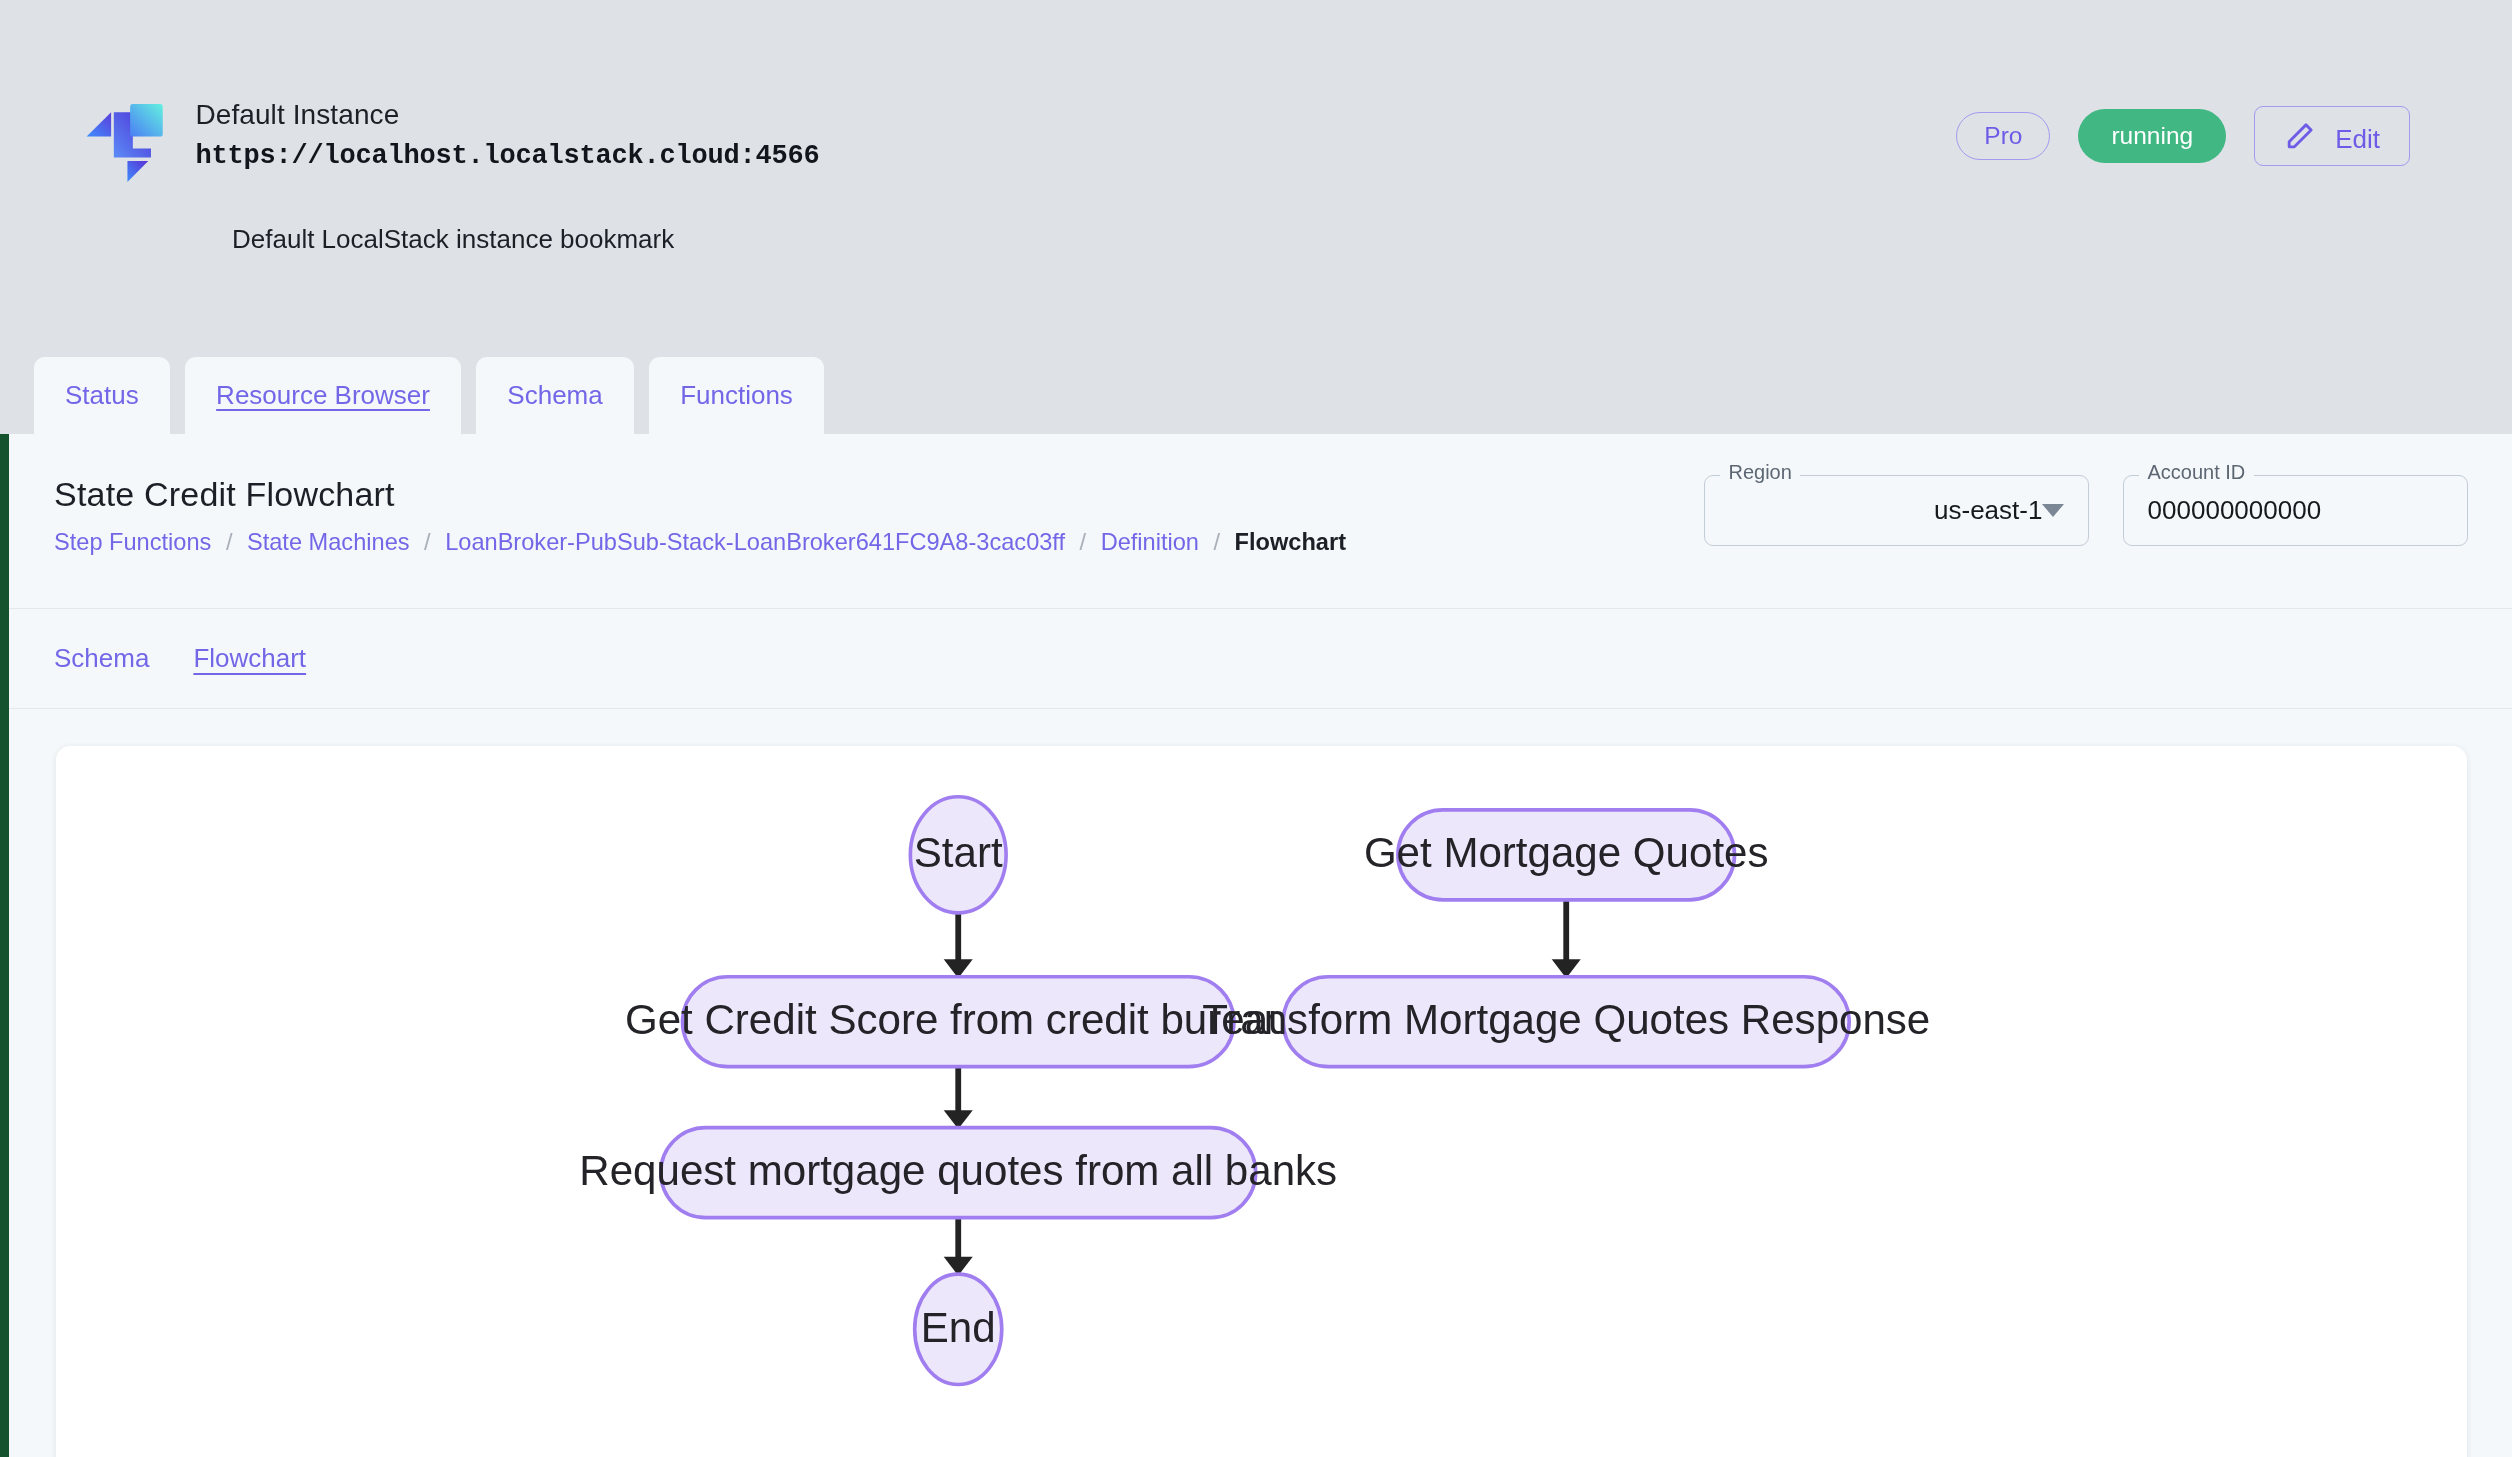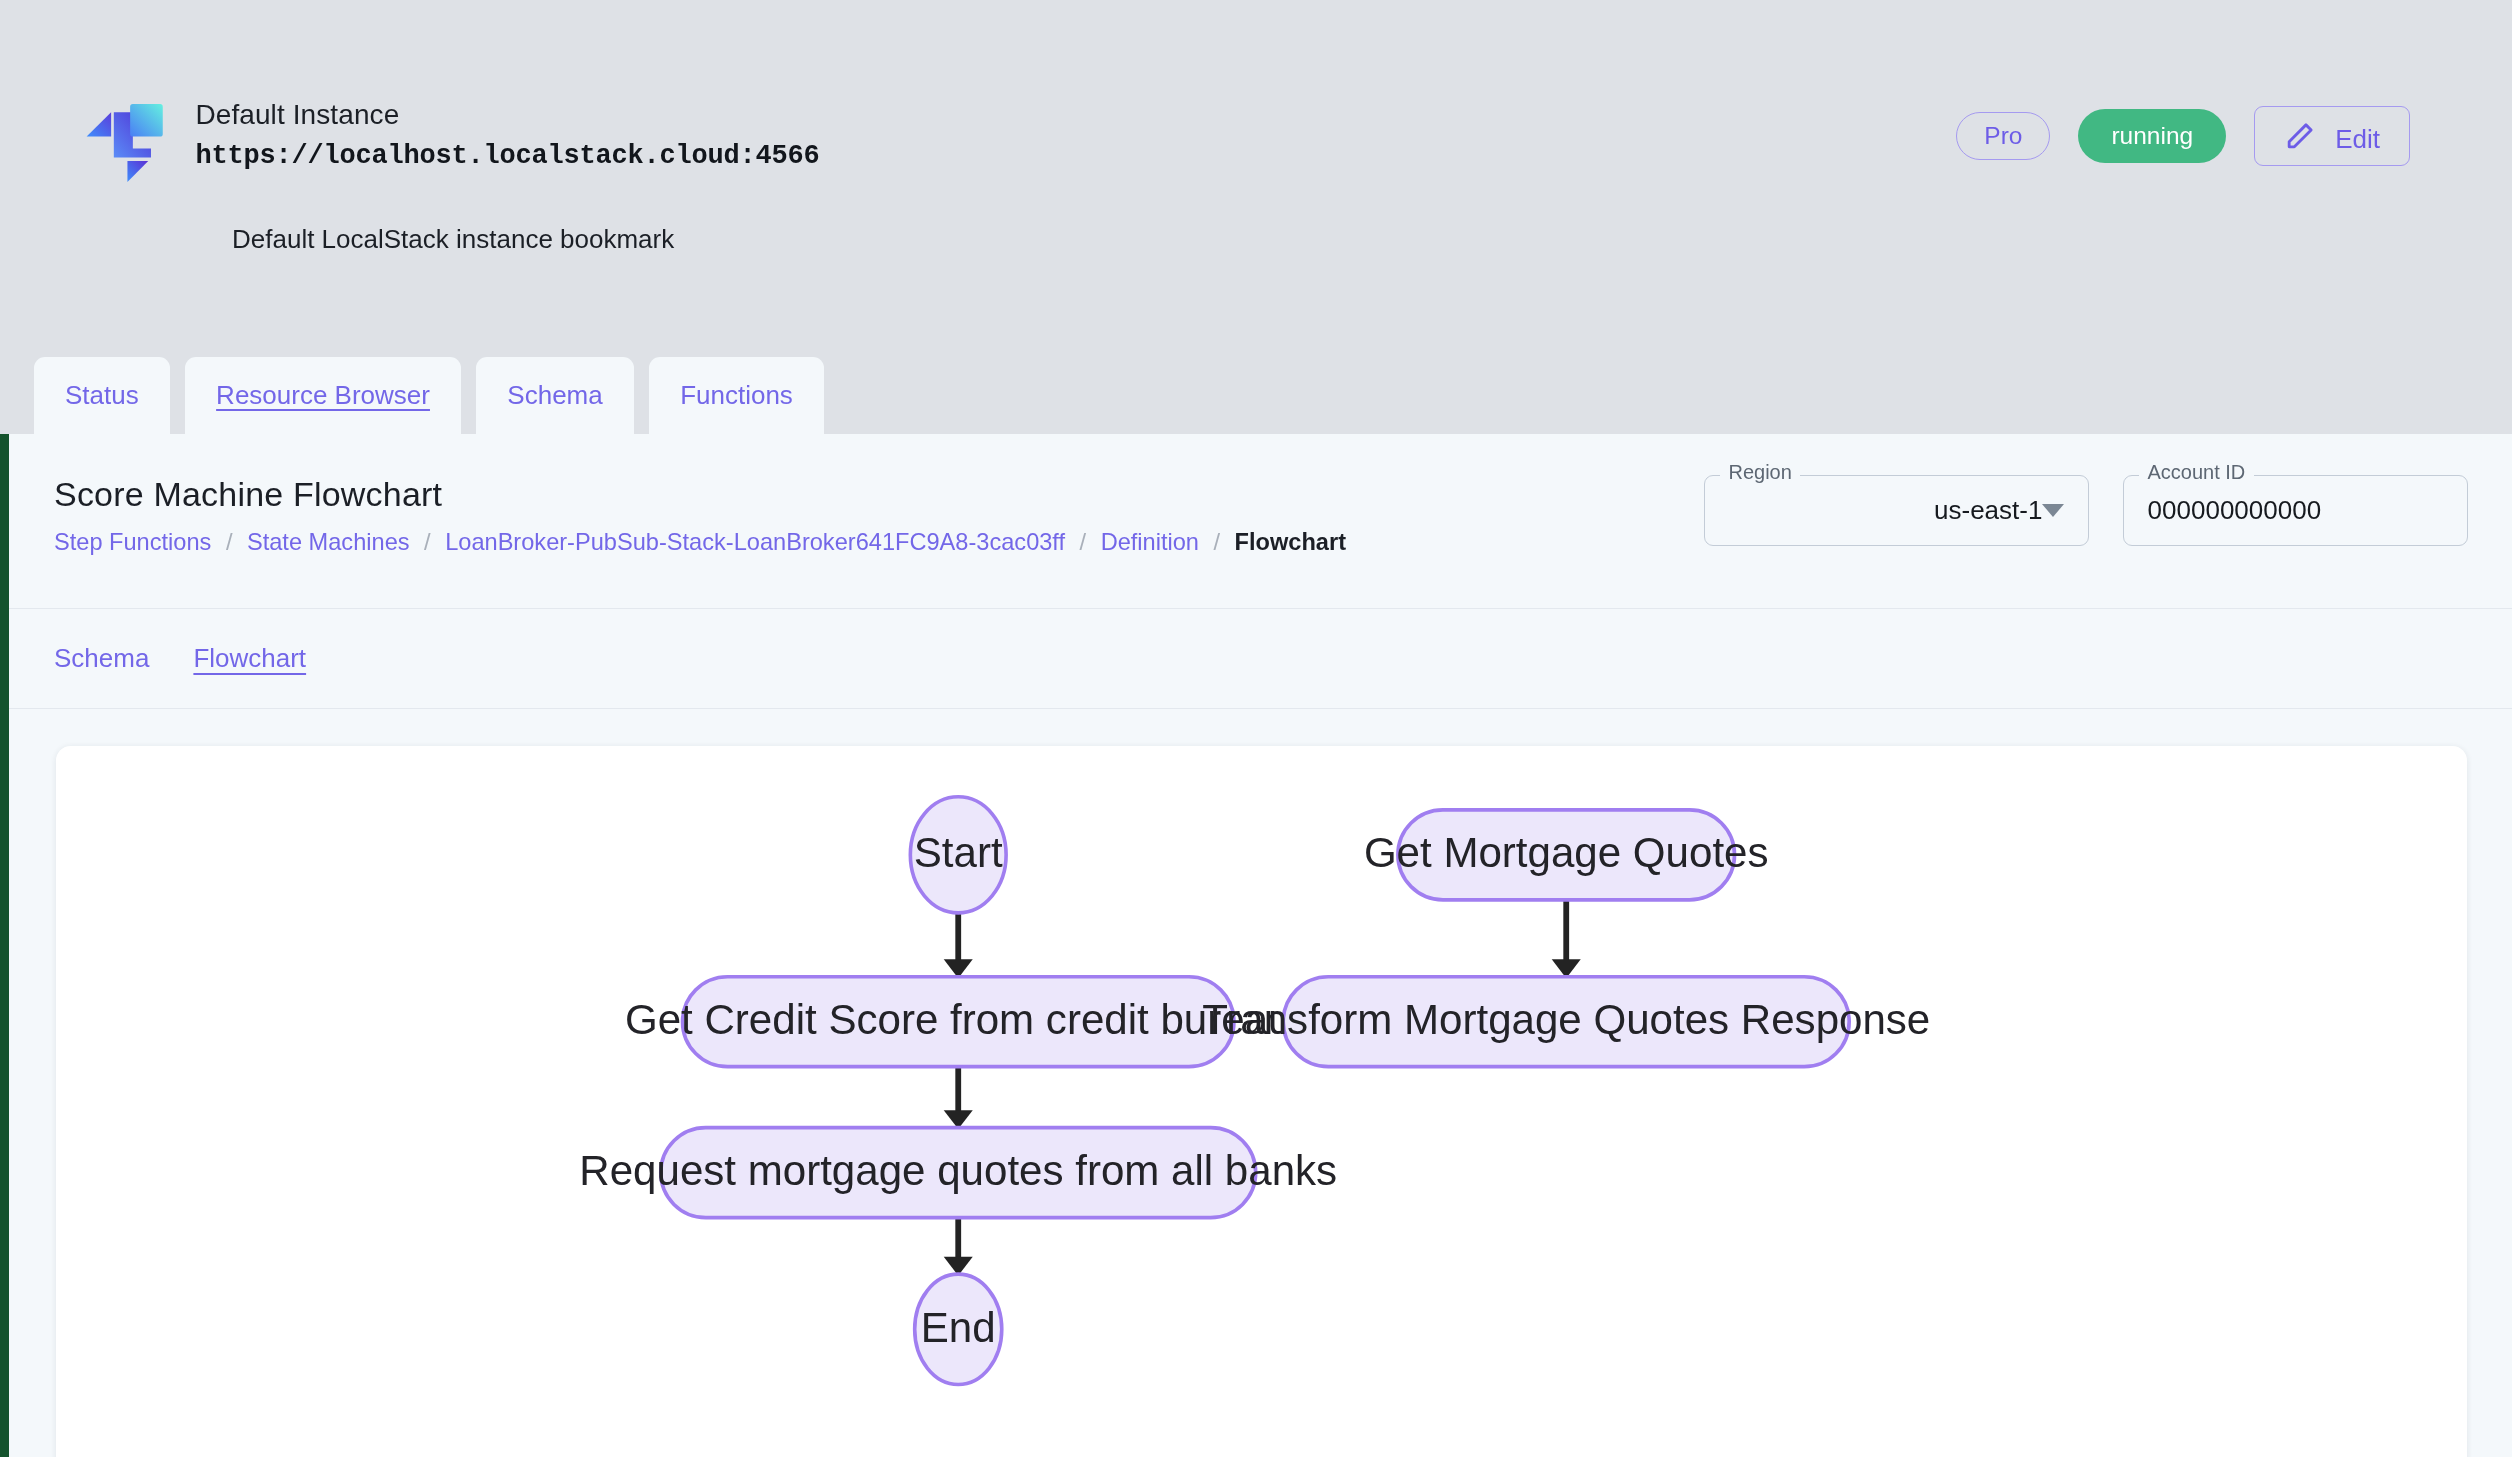--- a/index.html
+++ b/index.html
@@ -192,21 +192,21 @@
       <div class="tab">Status</div>
       <div class="tab active">Resource Browser</div>
       <div class="tab">Schema</div>
       <div class="tab">Functions</div>
     </div>
   </div>
 
   <div class="body-wrap">
 
     <div class="titlebar">
-      <div class="page-title">Score Machine Flowchart</div>
+      <div class="page-title">State Credit Flowchart</div>
 
       <div class="breadcrumb">
         <a>Step Functions</a>
         <span class="sep">/</span>
         <a>State Machines</a>
         <span class="sep">/</span>
         <a>LoanBroker-PubSub-Stack-LoanBroker641FC9A8-3cac03ff</a>
         <span class="sep">/</span>
         <a>Definition</a>
         <span class="sep">/</span>

